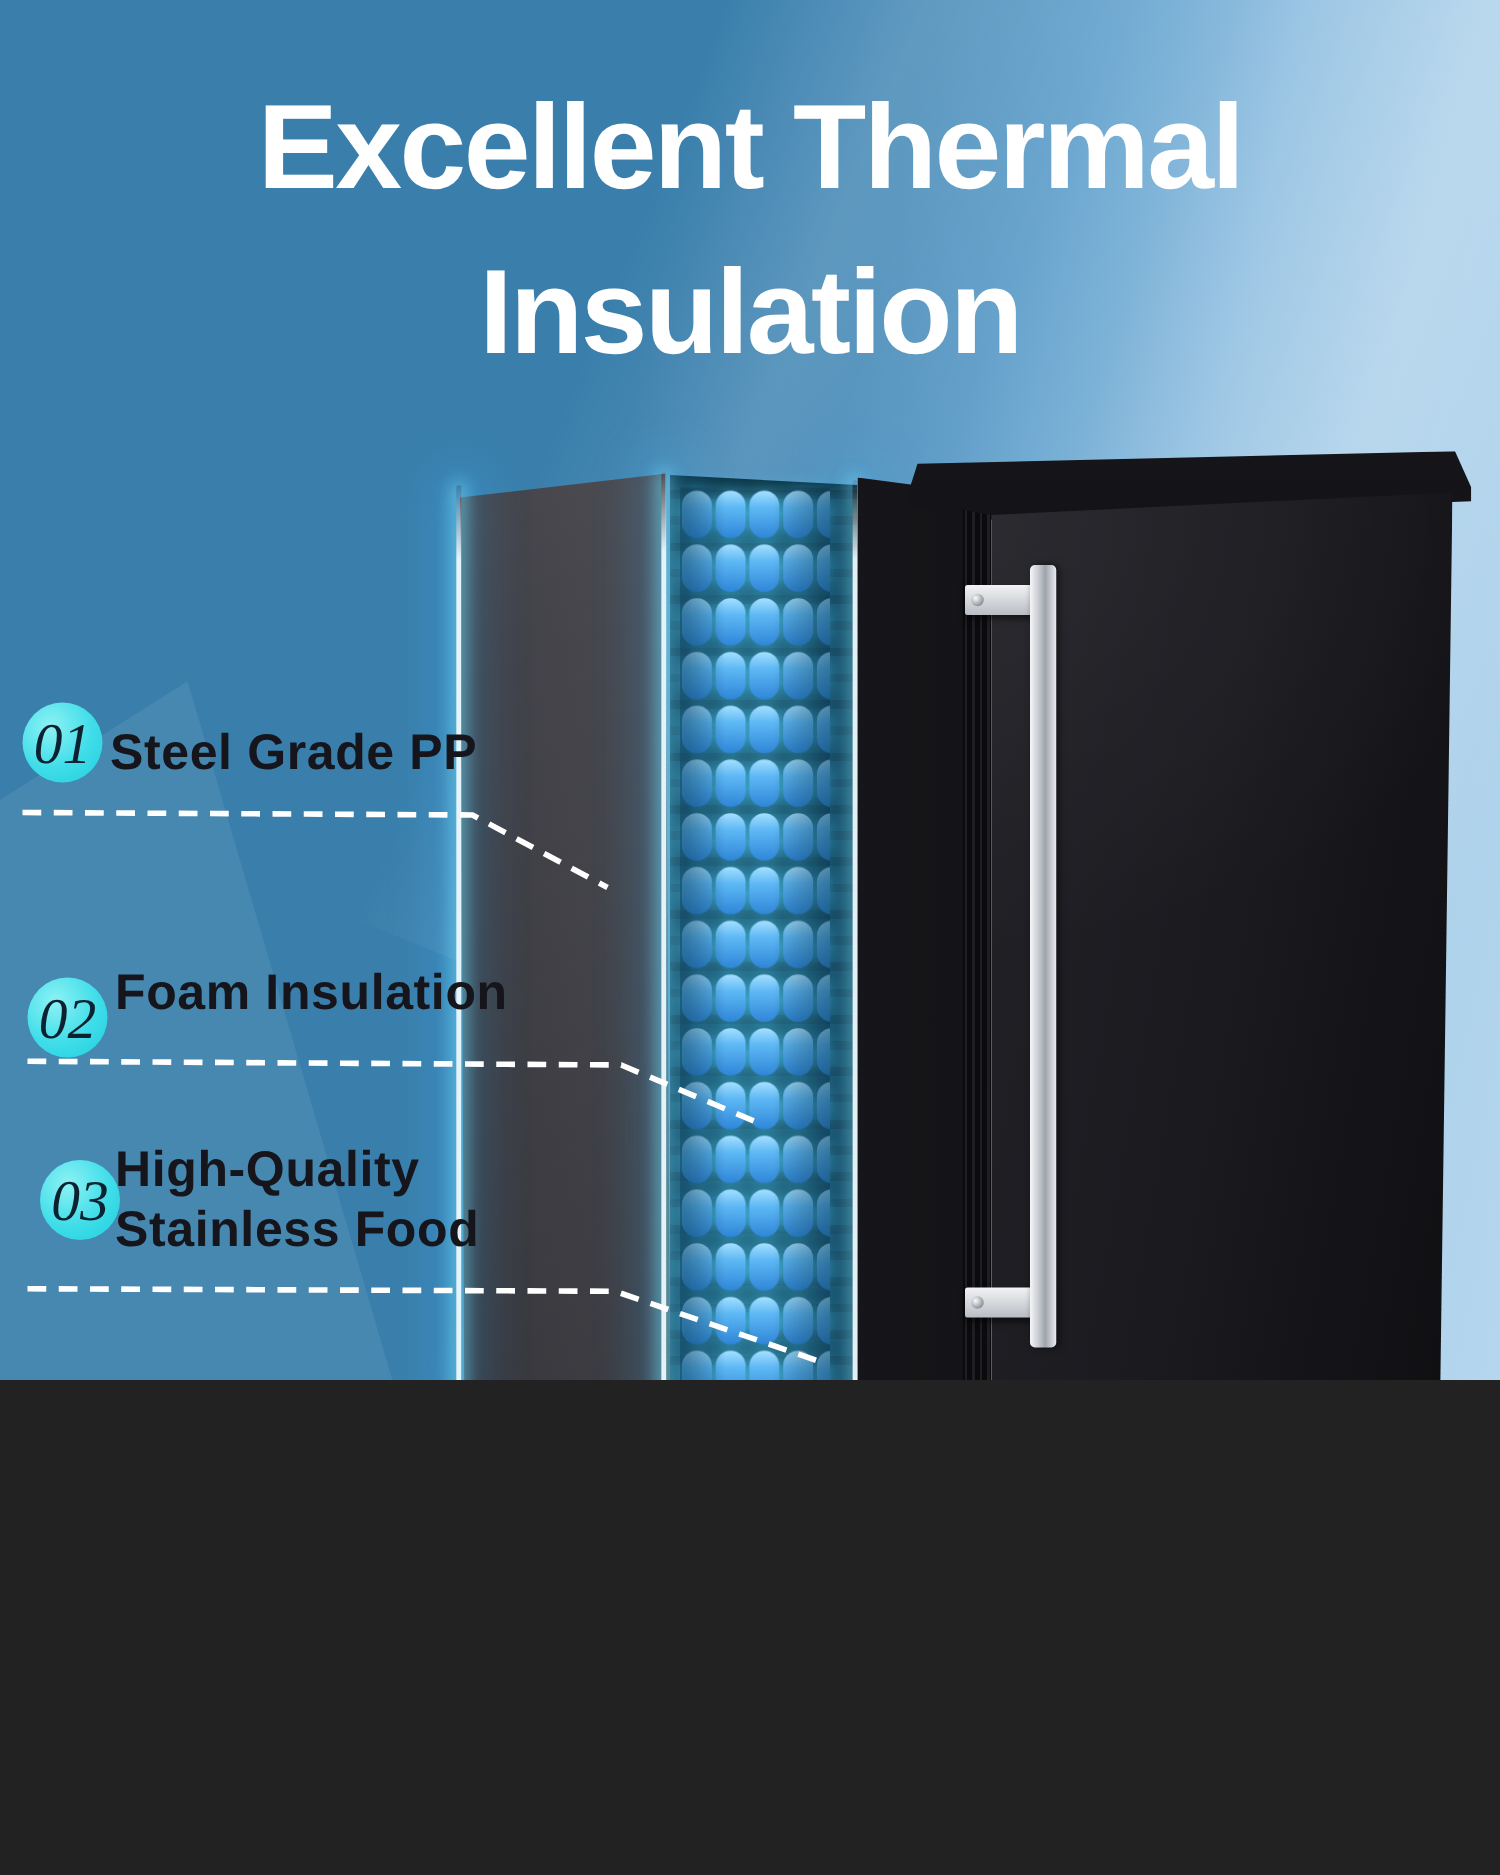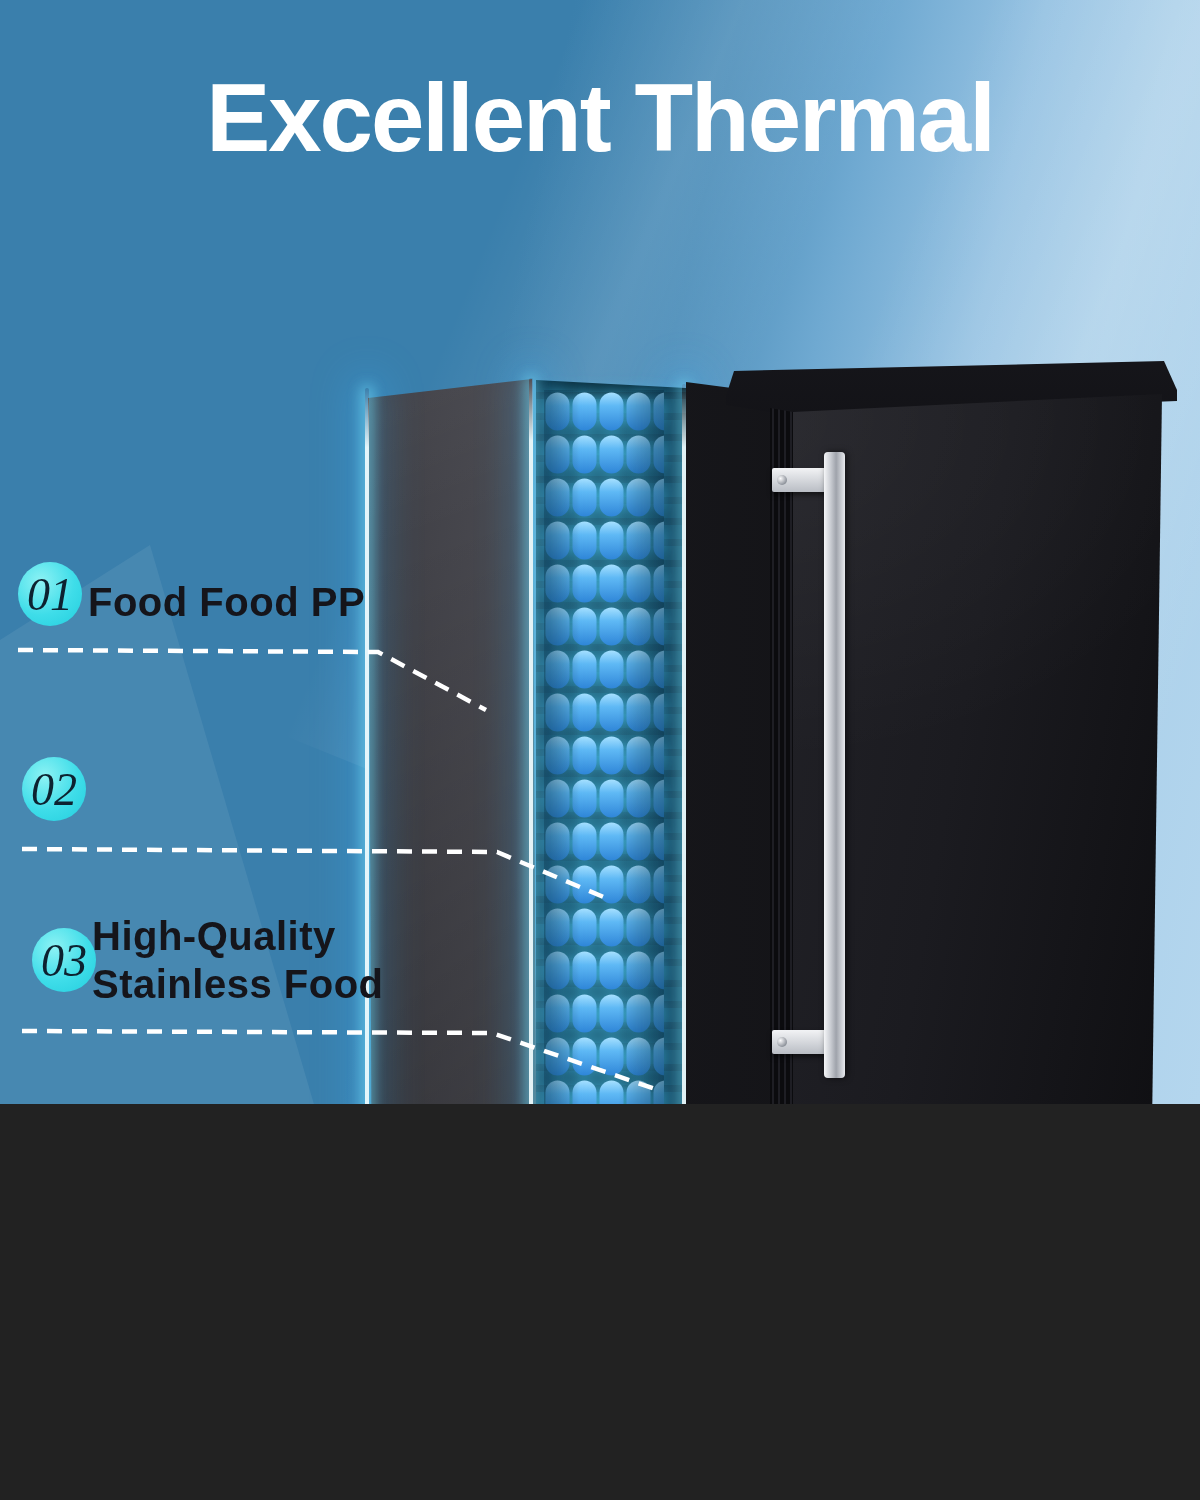--- a/index.html
+++ b/index.html
@@ -92,20 +92,21 @@
 <div class="canvas">
 
   <div class="abs facet-mid-left"></div>
   <div class="abs light-beam-1"></div>
   <div class="abs light-beam-2"></div>
   <div class="abs facet-bottom-light"></div>
   <div class="abs facet-bottom-dark"></div>
 
   <div class="abs title">
     <div>Excellent Thermal</div>
+    <div>Insulation</div>
   </div>
 
   <div class="abs steel-panel"></div>
   <div class="abs steel-panel-sheen"></div>
 
   <div class="abs foam-bg"></div>
   <div class="abs foam-dots-wrap">
     <svg width="120" height="878">
       <defs>
         <linearGradient id="cap" x1="0" y1="0" x2="0" y2="1">
@@ -163,24 +164,25 @@
 
   <svg class="abs connector-svg" width="1200" height="1500">
     <polyline points="18,650 378,652 486,710" fill="none" stroke="#ffffff" stroke-width="4.5" stroke-dasharray="15 10"></polyline>
     <polyline points="22,849 497,852 606,898" fill="none" stroke="#ffffff" stroke-width="4.5" stroke-dasharray="15 10"></polyline>
     <polyline points="22,1031 492,1033 661,1091" fill="none" stroke="#ffffff" stroke-width="4.5" stroke-dasharray="15 10"></polyline>
   </svg>
 
   <div class="abs callout-badge" style="left:18px;top:562px;align-items:center;">
     <span>01</span>
   </div>
-  <div class="abs callout-label" style="left:88px;top:578px;">Food Food PP</div>
+  <div class="abs callout-label" style="left:88px;top:578px;">Steel Grade PP</div>
 
-  <div class="abs callout-badge" style="left:22px;top:757px;">
+  <div class="abs callout-badge" style="left:22px;top:782px;">
     <span>02</span>
   </div>
+  <div class="abs callout-label" style="left:92px;top:770px;">Foam Insulation</div>
 
   <div class="abs callout-badge" style="left:32px;top:928px;">
     <span>03</span>
   </div>
   <div class="abs callout-label" style="left:92px;top:912px;width:340px;">High-Quality Stainless Food</div>
 
 </div>
 
 </body></html>

